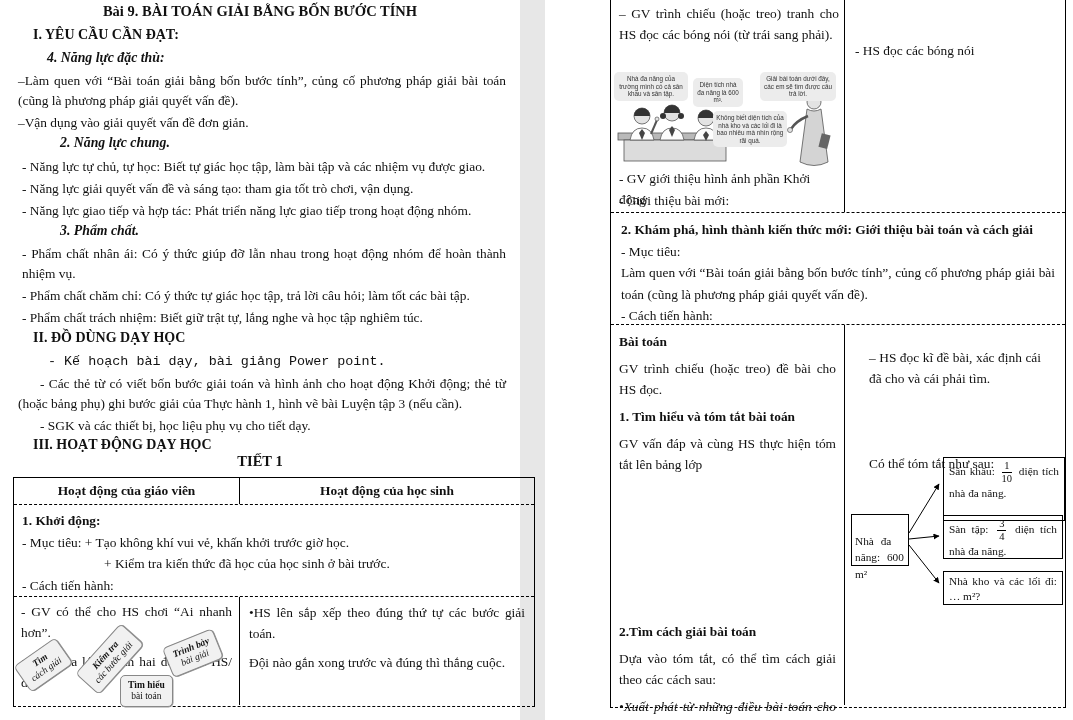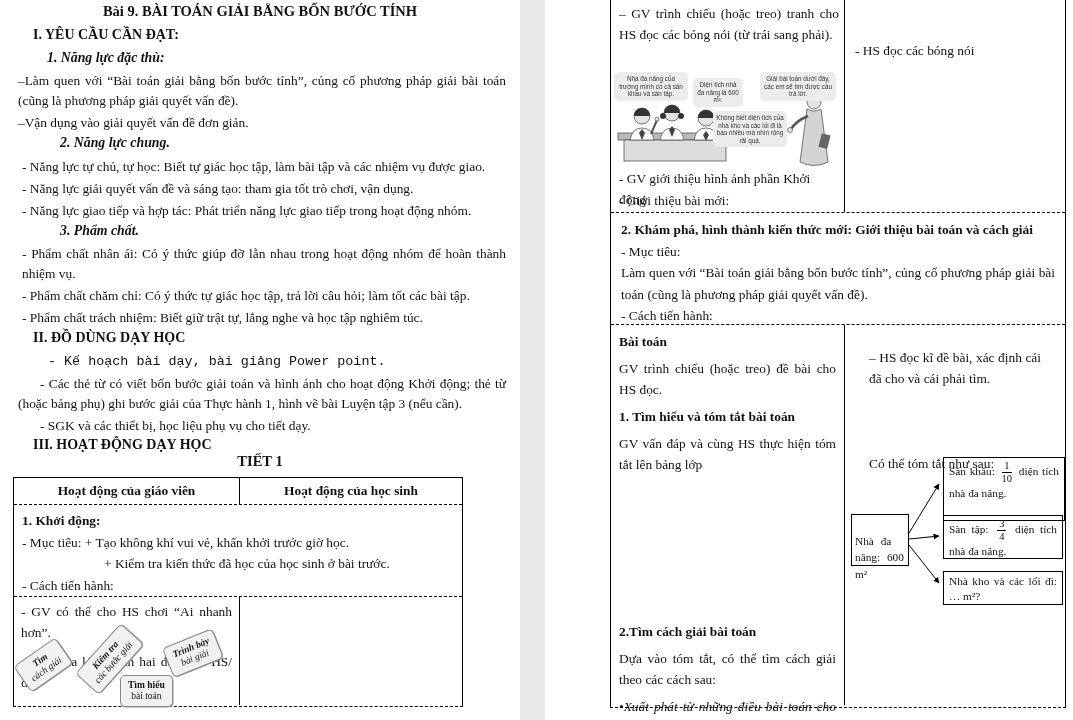--- a/index.html
+++ b/index.html
@@ -13,21 +13,21 @@
 
   
   .t-title{top:3px;left:0;width:100%;text-align:center;font-weight:bold;font-size:14.5px;}
   .h1{font-weight:bold;font-size:14px;}
   .h2{font-weight:bold;font-style:italic;font-size:13.8px;}
   .bd{font-size:13.4px;line-height:20px;}
   .just{text-align:justify;}
   .tiet{top:453px;left:0;width:100%;text-align:center;font-weight:bold;font-size:14.5px;}
 
   
-  .tblL{position:absolute;left:13px;top:477px;width:450px;height:230px;box-sizing:border-box;
+  .tblL{position:absolute;left:13px;top:477px;width:522px;height:230px;box-sizing:border-box;
         border:1.6px solid #000;border-bottom:1.6px dashed #000;font-size:13.4px;}
   .hdr{display:flex;height:26px;border-bottom:1.5px dashed #000;font-weight:bold;}
   .hcell{display:flex;align-items:center;justify-content:center;height:100%;box-sizing:border-box;}
   .hc1{width:226px;border-right:1px solid #000;}
   .hc2{flex:1;}
   .sec1{height:92px;box-sizing:border-box;border-bottom:1.5px dashed #000;padding:5px 8px 0;line-height:21.5px;}
   .sec1 .b{font-weight:bold;}
   .sec1 .ind{padding-left:82px;}
   .sec2{display:flex;height:108px;}
   .cellL{width:226px;border-right:1px solid #000;position:relative;padding:4px 7px;box-sizing:border-box;}
@@ -92,21 +92,21 @@
 <div id="canvas">
 
   <div class="stub" style="left:8px;top:-5px;width:26px;height:11px;"></div>
   <div class="stub" style="left:8px;top:712px;width:26px;height:12px;"></div>
   <div class="stub" style="left:1042px;top:712px;width:26px;height:12px;"></div>
 
   <div class="page" id="pageL">
     <div class="abs t-title">Bài 9. BÀI TOÁN GIẢI BẰNG BỐN BƯỚC TÍNH</div>
 
     <div class="abs h1" style="top:27px;left:33px;">I. YÊU CẦU CẦN ĐẠT:</div>
-    <div class="abs h2" style="top:50px;left:47px;">1. Năng lực đặc thù:</div>
+    <div class="abs h2" style="top:50px;left:47px;">4. Năng lực đặc thù:</div>
     <div class="abs bd just" style="top:71px;left:18px;right:14px;">–Làm quen với “Bài toán giải bằng bốn bước tính”, củng cố phương pháp giải bài toán (cũng là phương pháp giải quyết vấn đề).</div>
     <div class="abs bd" style="top:113px;left:18px;">–Vận dụng vào giải quyết vấn đề đơn giản.</div>
     <div class="abs h2" style="top:135px;left:60px;">2. Năng lực chung.</div>
     <div class="abs bd" style="top:157px;left:22px;">- Năng lực tự chủ, tự học: Biết tự giác học tập, làm bài tập và các nhiệm vụ được giao.</div>
     <div class="abs bd" style="top:179px;left:22px;">- Năng lực giải quyết vấn đề và sáng tạo: tham gia tốt trò chơi, vận dụng.</div>
     <div class="abs bd" style="top:201px;left:22px;">- Năng lực giao tiếp và hợp tác: Phát triển năng lực giao tiếp trong hoạt động nhóm.</div>
     <div class="abs h2" style="top:223px;left:60px;">3. Phẩm chất.</div>
     <div class="abs bd just" style="top:244px;left:22px;right:14px;">- Phẩm chất nhân ái: Có ý thức giúp đỡ lẫn nhau trong hoạt động nhóm để hoàn thành nhiệm vụ.</div>
     <div class="abs bd" style="top:286px;left:22px;">- Phẩm chất chăm chỉ: Có ý thức tự giác học tập, trả lời câu hỏi; làm tốt các bài tập.</div>
     <div class="abs bd" style="top:308px;left:22px;">- Phẩm chất trách nhiệm: Biết giữ trật tự, lắng nghe và học tập nghiêm túc.</div>
@@ -141,20 +141,24 @@
             <span class="l2">các bước giải</span>
           </div>
           <div class="card cd3">
             <span class="l1">Tìm hiểu</span>
             <span class="l2">bài toán</span>
           </div>
           <div class="card cd4">
             <span class="l1">Trình bày</span>
             <span class="l2">bài giải</span>
           </div>
+        </div>
+        <div class="cellR">
+          <p>•HS lên sắp xếp theo đúng thứ tự các bước giải toán.</p>
+          <p>Đội nào gắn xong trước và đúng thì thắng cuộc.</p>
         </div>
       </div>
     </div>
   </div>
 
   <div class="page" id="pageR">
     <div class="tblR">
 
       <div class="r1">
         <div class="r1L">

